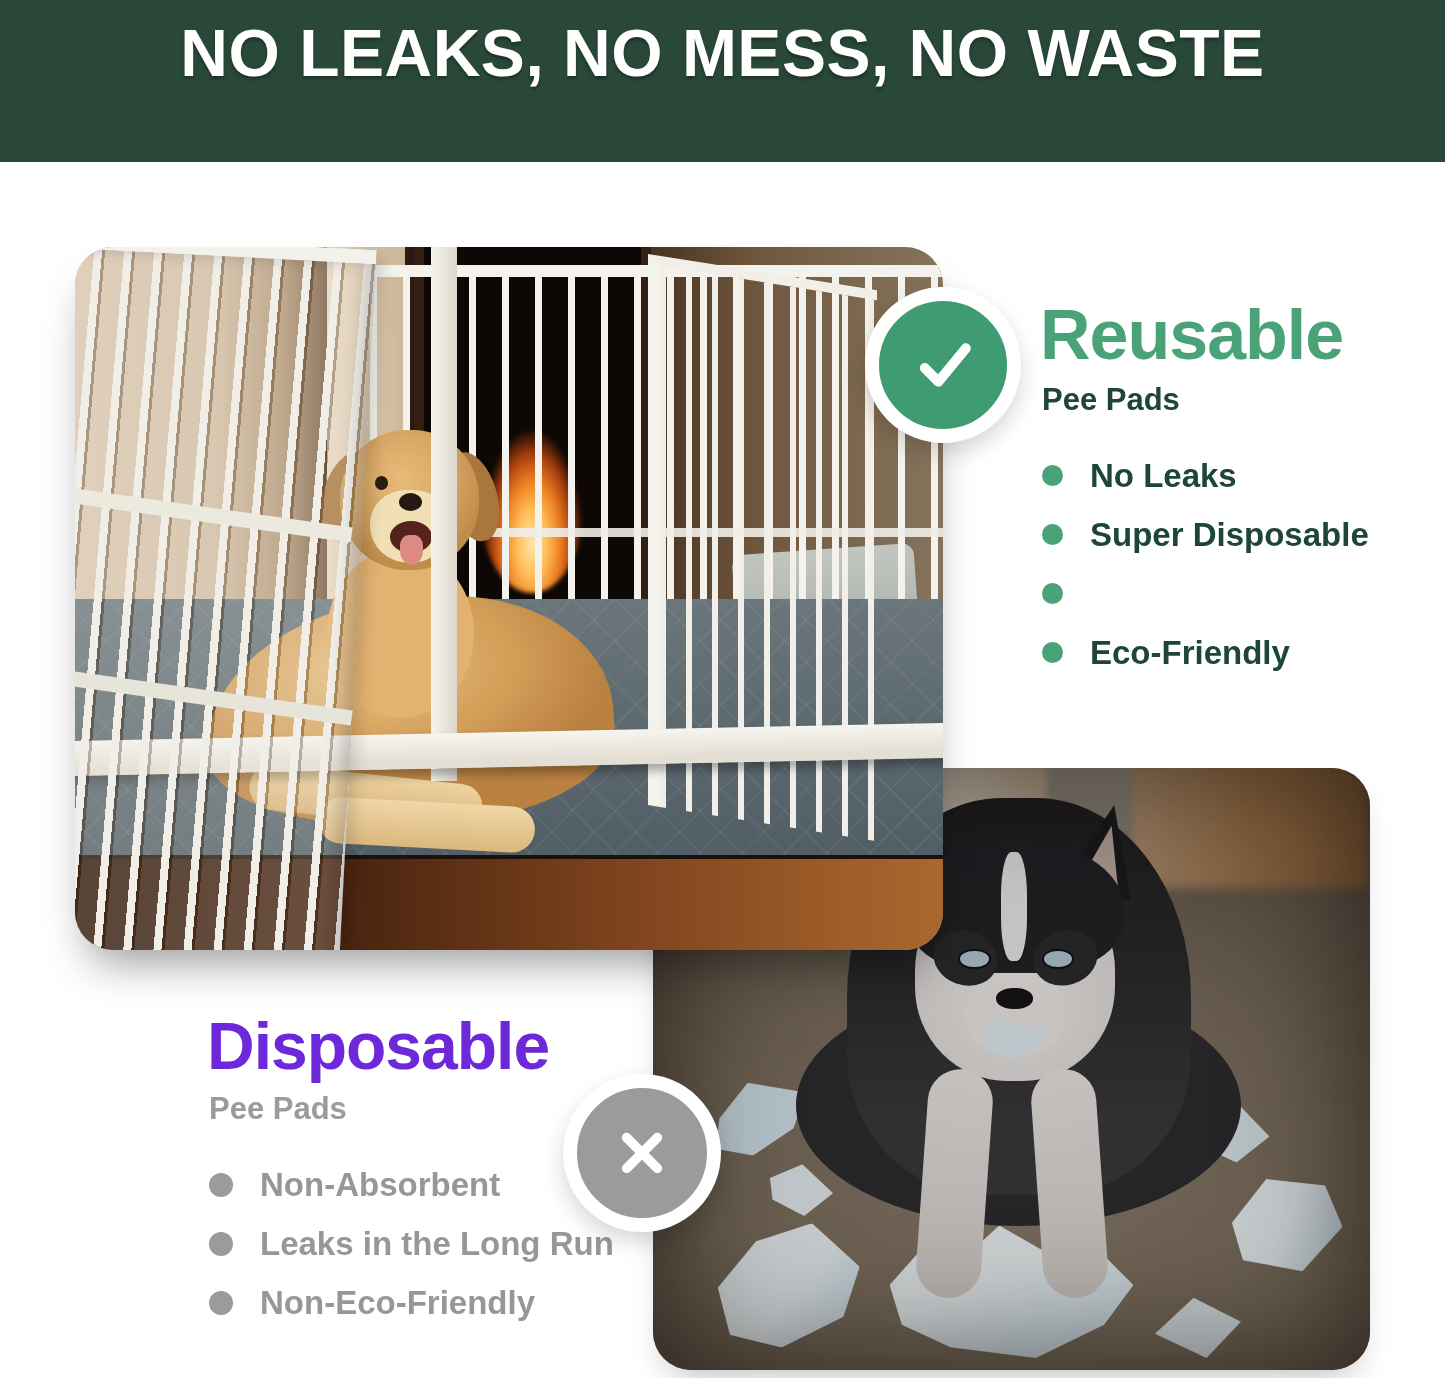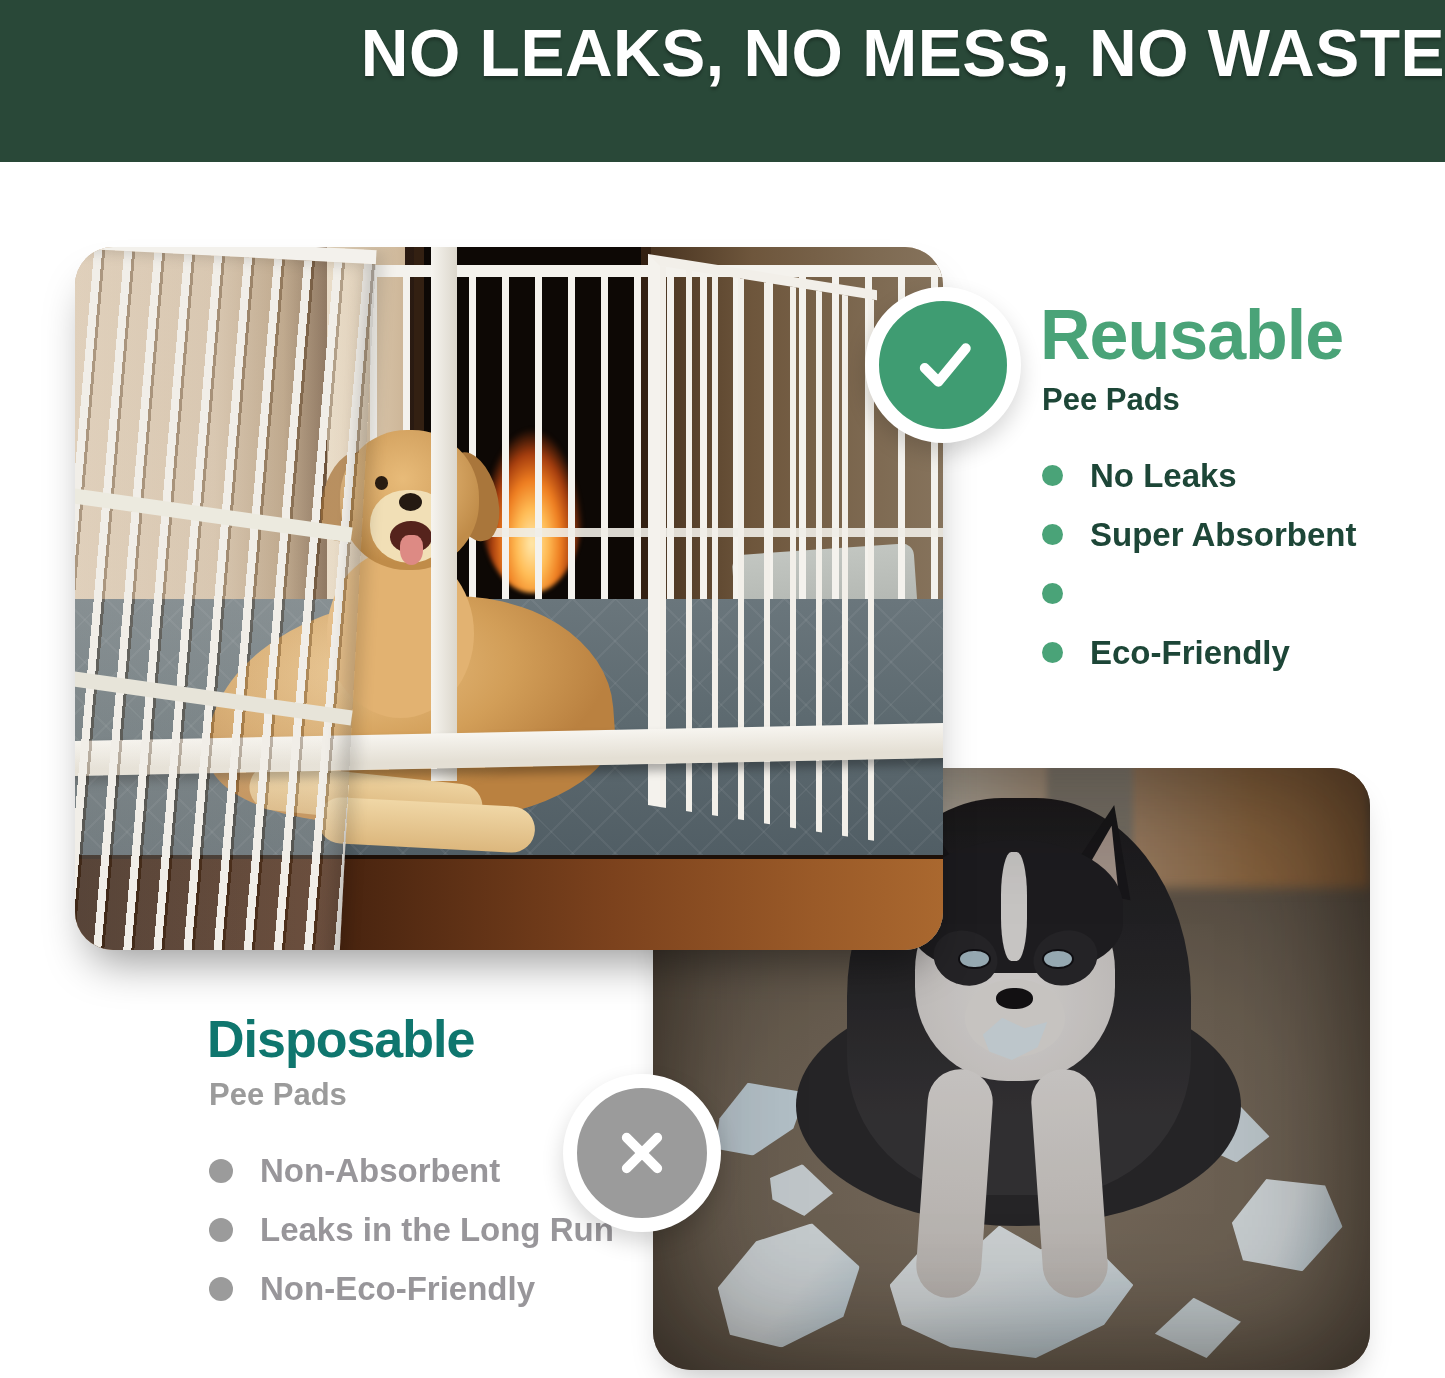--- a/index.html
+++ b/index.html
@@ -3,21 +3,21 @@
 <meta charset="utf-8">
 <style>
   html,body{margin:0;padding:0;background:#ffffff;}
   .canvas{
     position:relative;width:1445px;height:1378px;background:#ffffff;overflow:hidden;
     font-family:"Liberation Sans","DejaVu Sans",sans-serif;
   }
   
   .header{
     position:absolute;left:0;top:0;width:100%;height:162px;
-    background:#294838;display:flex;flex-direction:column;align-items:flex-end;justify-content:flex-start;
+    background:#294838;display:flex;flex-direction:column;align-items:center;justify-content:flex-start;
   }
   .header-title{
     margin-top:20px;color:#ffffff;font-size:66px;font-weight:800;letter-spacing:.5px;
     line-height:1;text-shadow:0 3px 3px rgba(0,0,0,.28);white-space:nowrap;
   }
   .header-subtitle{
     margin-top:10px;color:#eef4ef;font-size:24px;font-weight:400;letter-spacing:.5px;white-space:nowrap;
   }
   
   .photo{position:absolute;border-radius:38px;overflow:hidden;}
@@ -129,21 +129,21 @@
   .badge{position:absolute;border-radius:50%;border:14px solid #ffffff;display:flex;align-items:center;justify-content:center;z-index:5;box-shadow:0 10px 22px rgba(0,0,0,.16);}
   .badge-check{left:865px;top:287px;width:128px;height:128px;background:#3f9c72;}
   .badge-x{left:563px;top:1074px;width:130px;height:130px;background:#9b9b9b;}
   .badge svg{display:block;}
   
   .block{position:absolute;z-index:4;}
   .block-reusable{left:1040px;top:300px;width:420px;}
   .block-disposable{left:207px;top:1013px;width:470px;}
   .big-heading{font-weight:800;line-height:1;letter-spacing:-1px;margin:0;}
   .block-reusable .big-heading{font-size:70px;color:#4aa378;}
-  .block-disposable .big-heading{font-size:52px;color:#0f766e;}
+  .block-disposable .big-heading{font-size:66px;color:#6d28d9;}
   .sub-heading{font-weight:800;font-size:31px;margin:12px 0 0 2px;letter-spacing:0;}
   .block-reusable .sub-heading{color:#1d4637;}
   .block-disposable .sub-heading{color:#9b9b9b;}
   ul.feature-list{list-style:none;margin:28px 0 0 2px;padding:0;}
   ul.feature-list li{display:flex;align-items:center;height:59px;}
   .dot{border-radius:50%;flex:0 0 auto;}
   .block-reusable .dot{width:21px;height:21px;background:#4aa378;margin-right:27px;}
   .block-disposable .dot{width:24px;height:24px;background:#9b9b9b;margin-right:27px;}
   .feature-label{font-size:33px;font-weight:700;white-space:nowrap;}
   .block-reusable .feature-label{color:#1d4637;}
@@ -244,21 +244,21 @@
   <div class="block block-reusable">
     <h2 class="big-heading">Reusable</h2>
     <div class="sub-heading">Pee Pads</div>
     <ul class="feature-list">
       <li>
         <span class="dot"></span>
         <span class="feature-label">No Leaks</span>
       </li>
       <li>
         <span class="dot"></span>
-        <span class="feature-label">Super Absorbent</span>
+        <span class="feature-label">Super Disposable</span>
       </li>
       <li>
         <span class="dot"></span>
       </li>
       <li>
         <span class="dot"></span>
         <span class="feature-label">Eco-Friendly</span>
       </li>
     </ul>
   </div>

